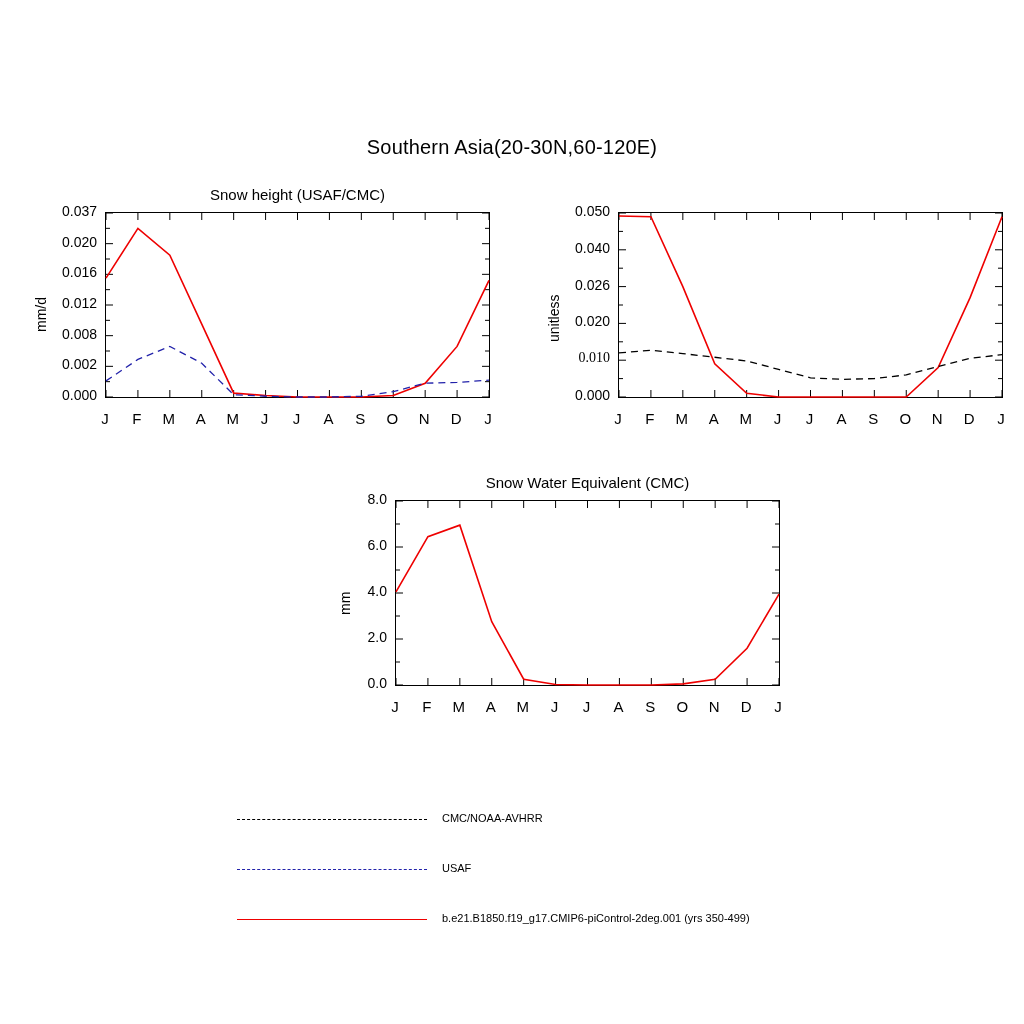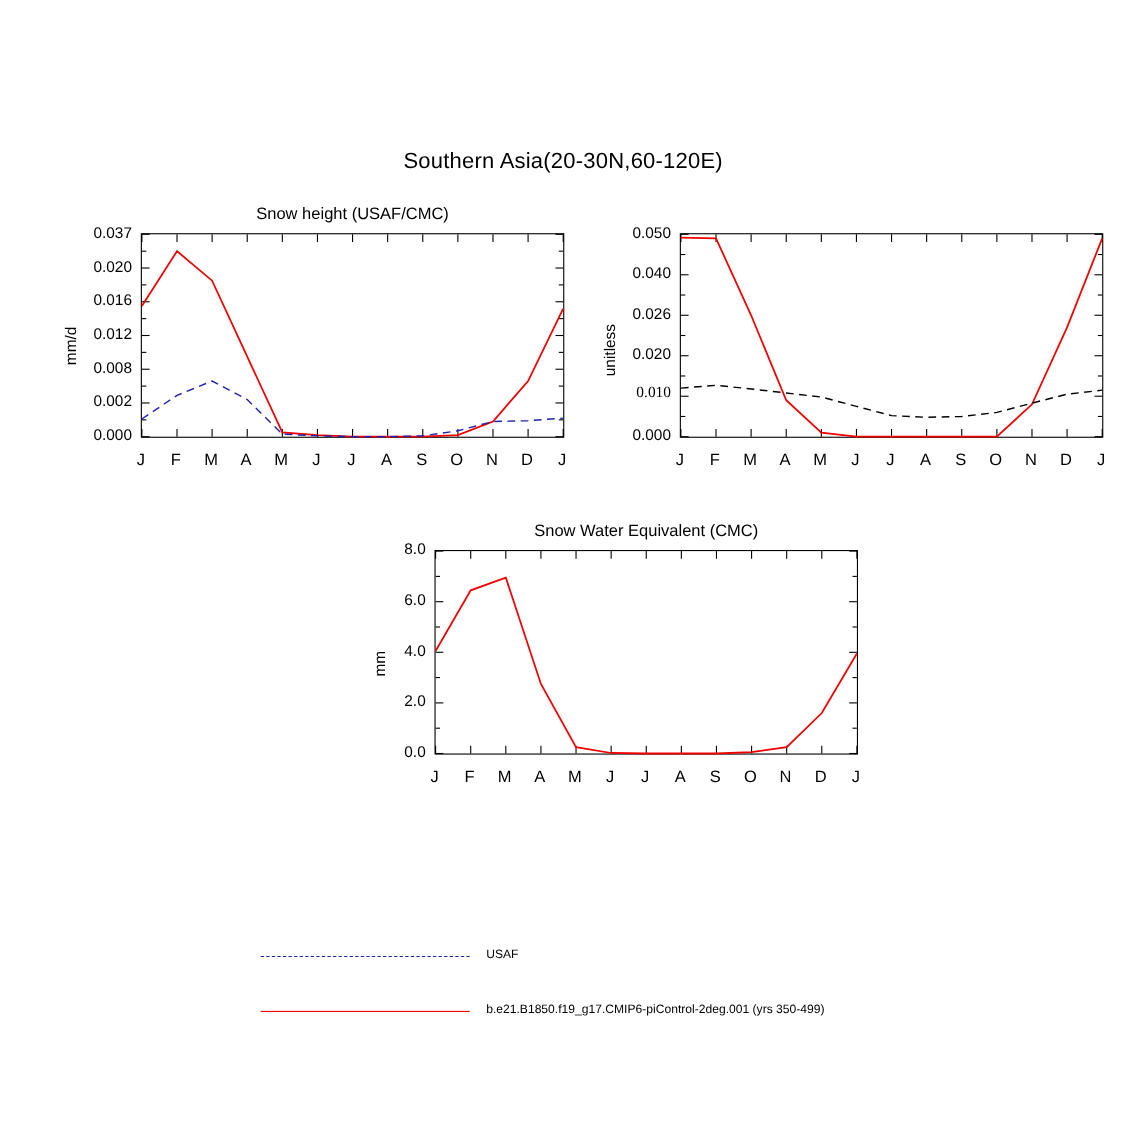--- a/index.html
+++ b/index.html
@@ -97,21 +97,21 @@
     border-top-style: solid;
   }
 </style>
 </head>
 <body>
 
 <div class="page">
 
   <div class="main-title">Southern Asia(20-30N,60-120E)</div>
 
-  <div class="panel" id="panel0" style="left:105px; top:212px; width:385px; height:186px;margin-left:23px;">
+  <div class="panel" id="panel0" style="left:105px; top:212px; width:385px; height:186px;">
     <div class="panel-title">Snow height (USAF/CMC)</div>
     <div class="plot-area" id="plot0" style="width:385px; height:186px;">
         <svg class="curves" width="383" height="184">
           <line x1="0" y1="184" x2="7" y2="184" stroke="#000" stroke-width="1"></line>
           <line x1="383" y1="184" x2="376" y2="184" stroke="#000" stroke-width="1"></line>
           <line x1="0" y1="153.33333333333334" x2="7" y2="153.33333333333334" stroke="#000" stroke-width="1"></line>
           <line x1="383" y1="153.33333333333334" x2="376" y2="153.33333333333334" stroke="#000" stroke-width="1"></line>
           <line x1="0" y1="122.66666666666667" x2="7" y2="122.66666666666667" stroke="#000" stroke-width="1"></line>
           <line x1="383" y1="122.66666666666667" x2="376" y2="122.66666666666667" stroke="#000" stroke-width="1"></line>
           <line x1="0" y1="92" x2="7" y2="92" stroke="#000" stroke-width="1"></line>
@@ -330,20 +330,24 @@
       <div class="xtick-label" style="width: 30px; left: 176.5px; top: 198px;">J</div>
       <div class="xtick-label" style="width: 30px; left: 208.417px; top: 198px;">A</div>
       <div class="xtick-label" style="width: 30px; left: 240.333px; top: 198px;">S</div>
       <div class="xtick-label" style="width: 30px; left: 272.25px; top: 198px;">O</div>
       <div class="xtick-label" style="width: 30px; left: 304.167px; top: 198px;">N</div>
       <div class="xtick-label" style="width: 30px; left: 336.083px; top: 198px;">D</div>
       <div class="xtick-label" style="width: 30px; left: 368px; top: 198px;">J</div>
     </div>
 
   <div class="legend" style="left:237px; top:810px; width:620px; height:120px;">
+    <div class="legend-row" style="top:0px; left:0px; width:620px;">
+      <div class="legend-line" id="legline0" style="border-top: 1.5px dashed rgb(0, 0, 0);"></div>
+      <div class="legend-label">CMC/NOAA-AVHRR</div>
+    </div>
     <div class="legend-row" style="top:50px; left:0px; width:620px;">
       <div class="legend-line" id="legline1" style="border-top: 1.5px dashed rgb(34, 34, 170);"></div>
       <div class="legend-label">USAF</div>
     </div>
     <div class="legend-row" style="top:100px; left:0px; width:620px;">
       <div class="legend-line" id="legline2" style="border-top: 1px solid rgb(238, 0, 0);"></div>
       <div class="legend-label">b.e21.B1850.f19_g17.CMIP6-piControl-2deg.001 (yrs 350-499)</div>
     </div>
   </div>
 

